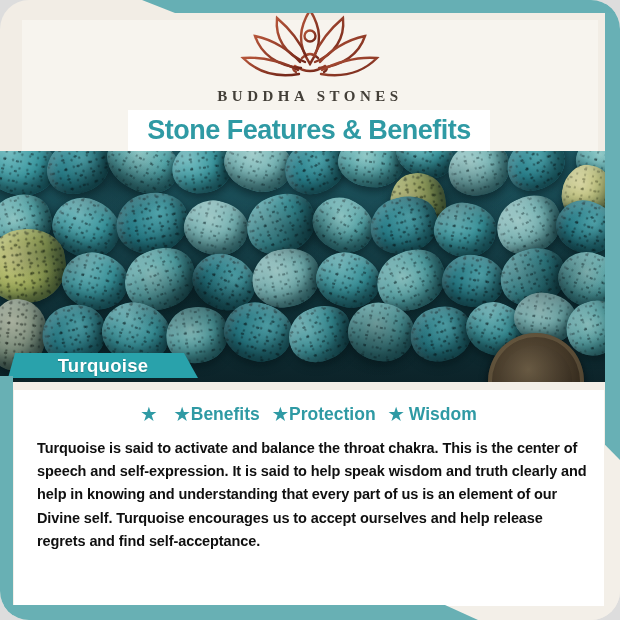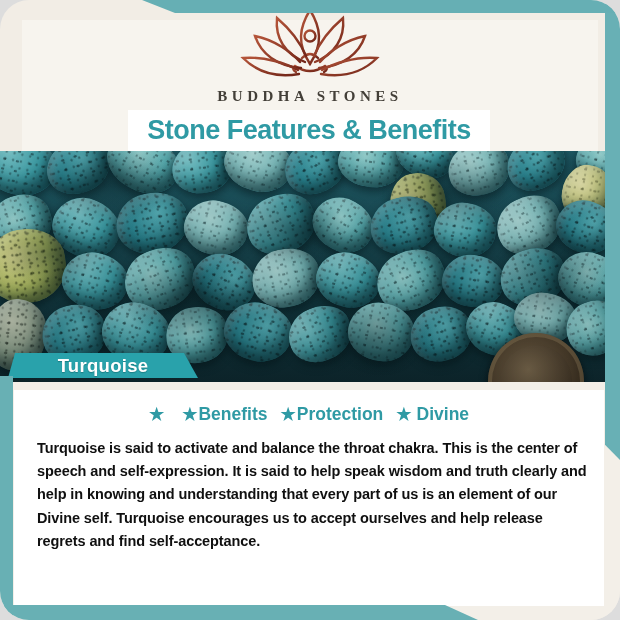--- a/index.html
+++ b/index.html
@@ -182,21 +182,21 @@
         <div class="benefit">
           <span class="star">★</span>
           <span>Benefits</span>
         </div>
         <div class="benefit">
           <span class="star">★</span>
           <span>Protection</span>
         </div>
         <div class="benefit">
           <span class="star">★</span>
-          <span>Divine</span>
+          <span>Wisdom</span>
         </div>
       </div>
       <p class="desc">Turquoise is said to activate and balance the throat chakra. This is the center of speech and self-expression. It is said to help speak wisdom and truth clearly and help in knowing and understanding that every part of us is an element of our Divine self. Turquoise encourages us to accept ourselves and help release regrets and find self-acceptance.</p>
     </div>
   </div>
 
   <div class="top-band"></div>
   <div class="ribbon-right"></div>
   <div class="band-left"></div>
   <div class="band-bottom"></div>

